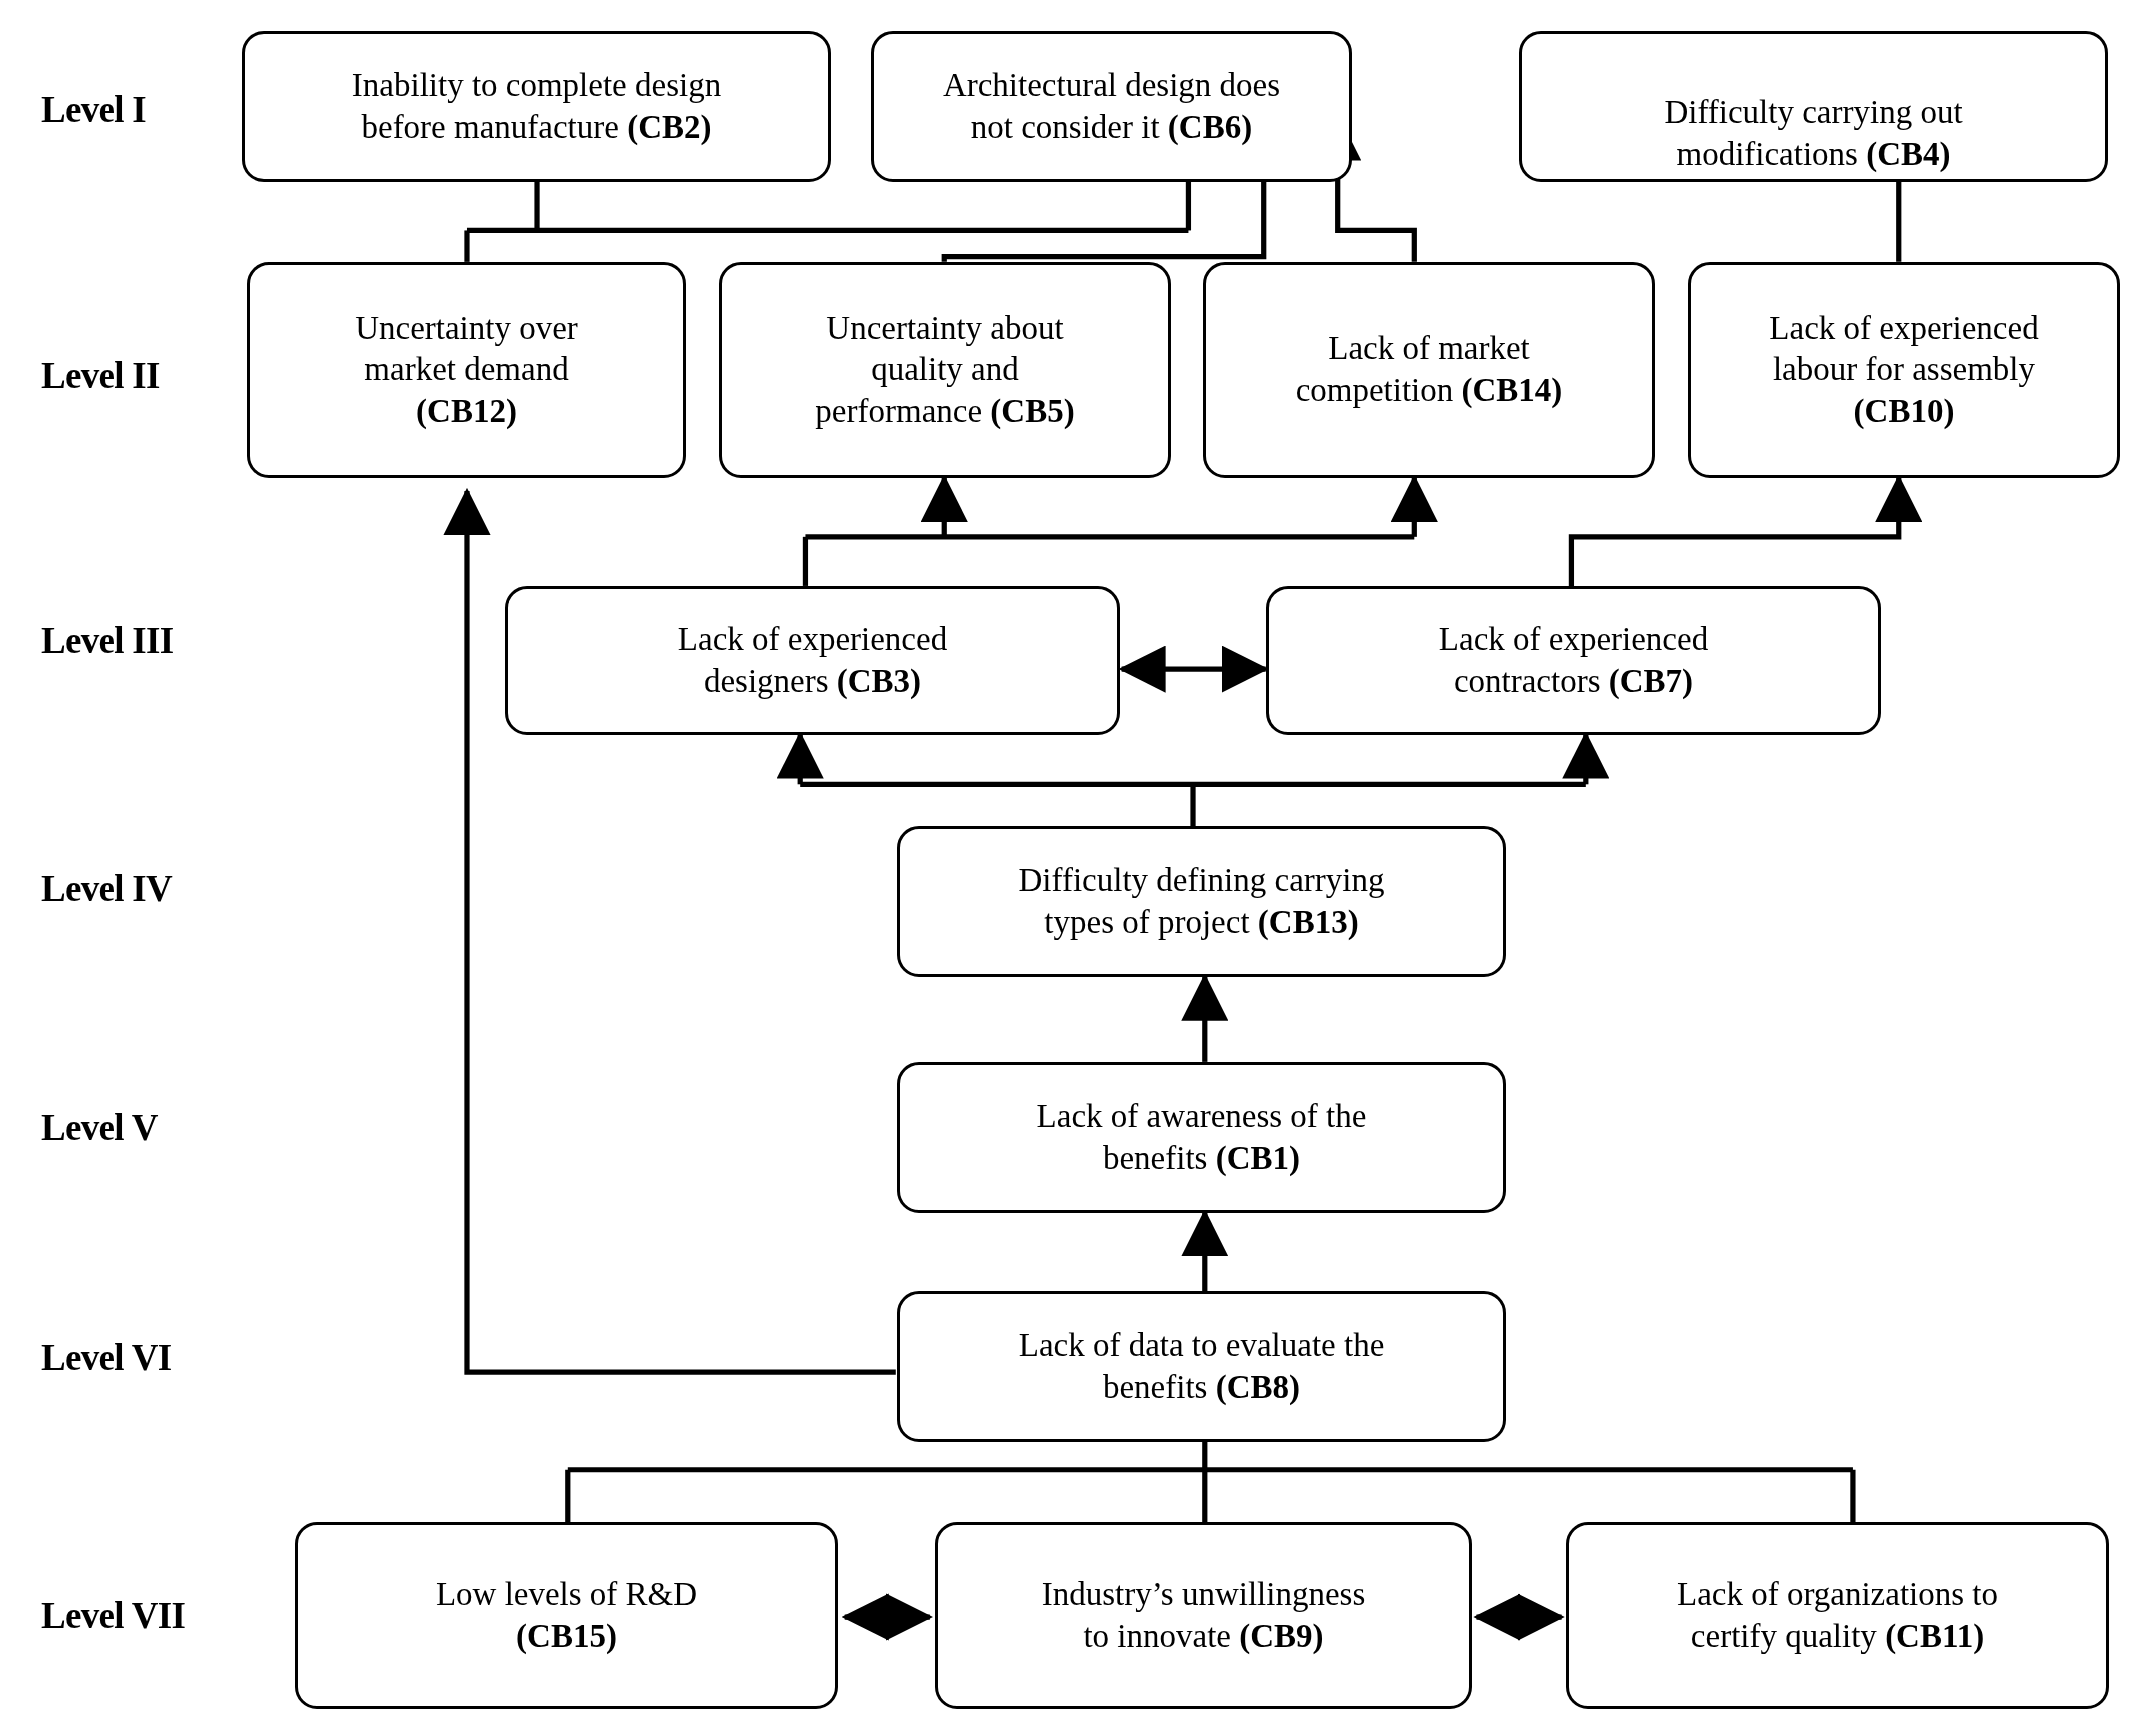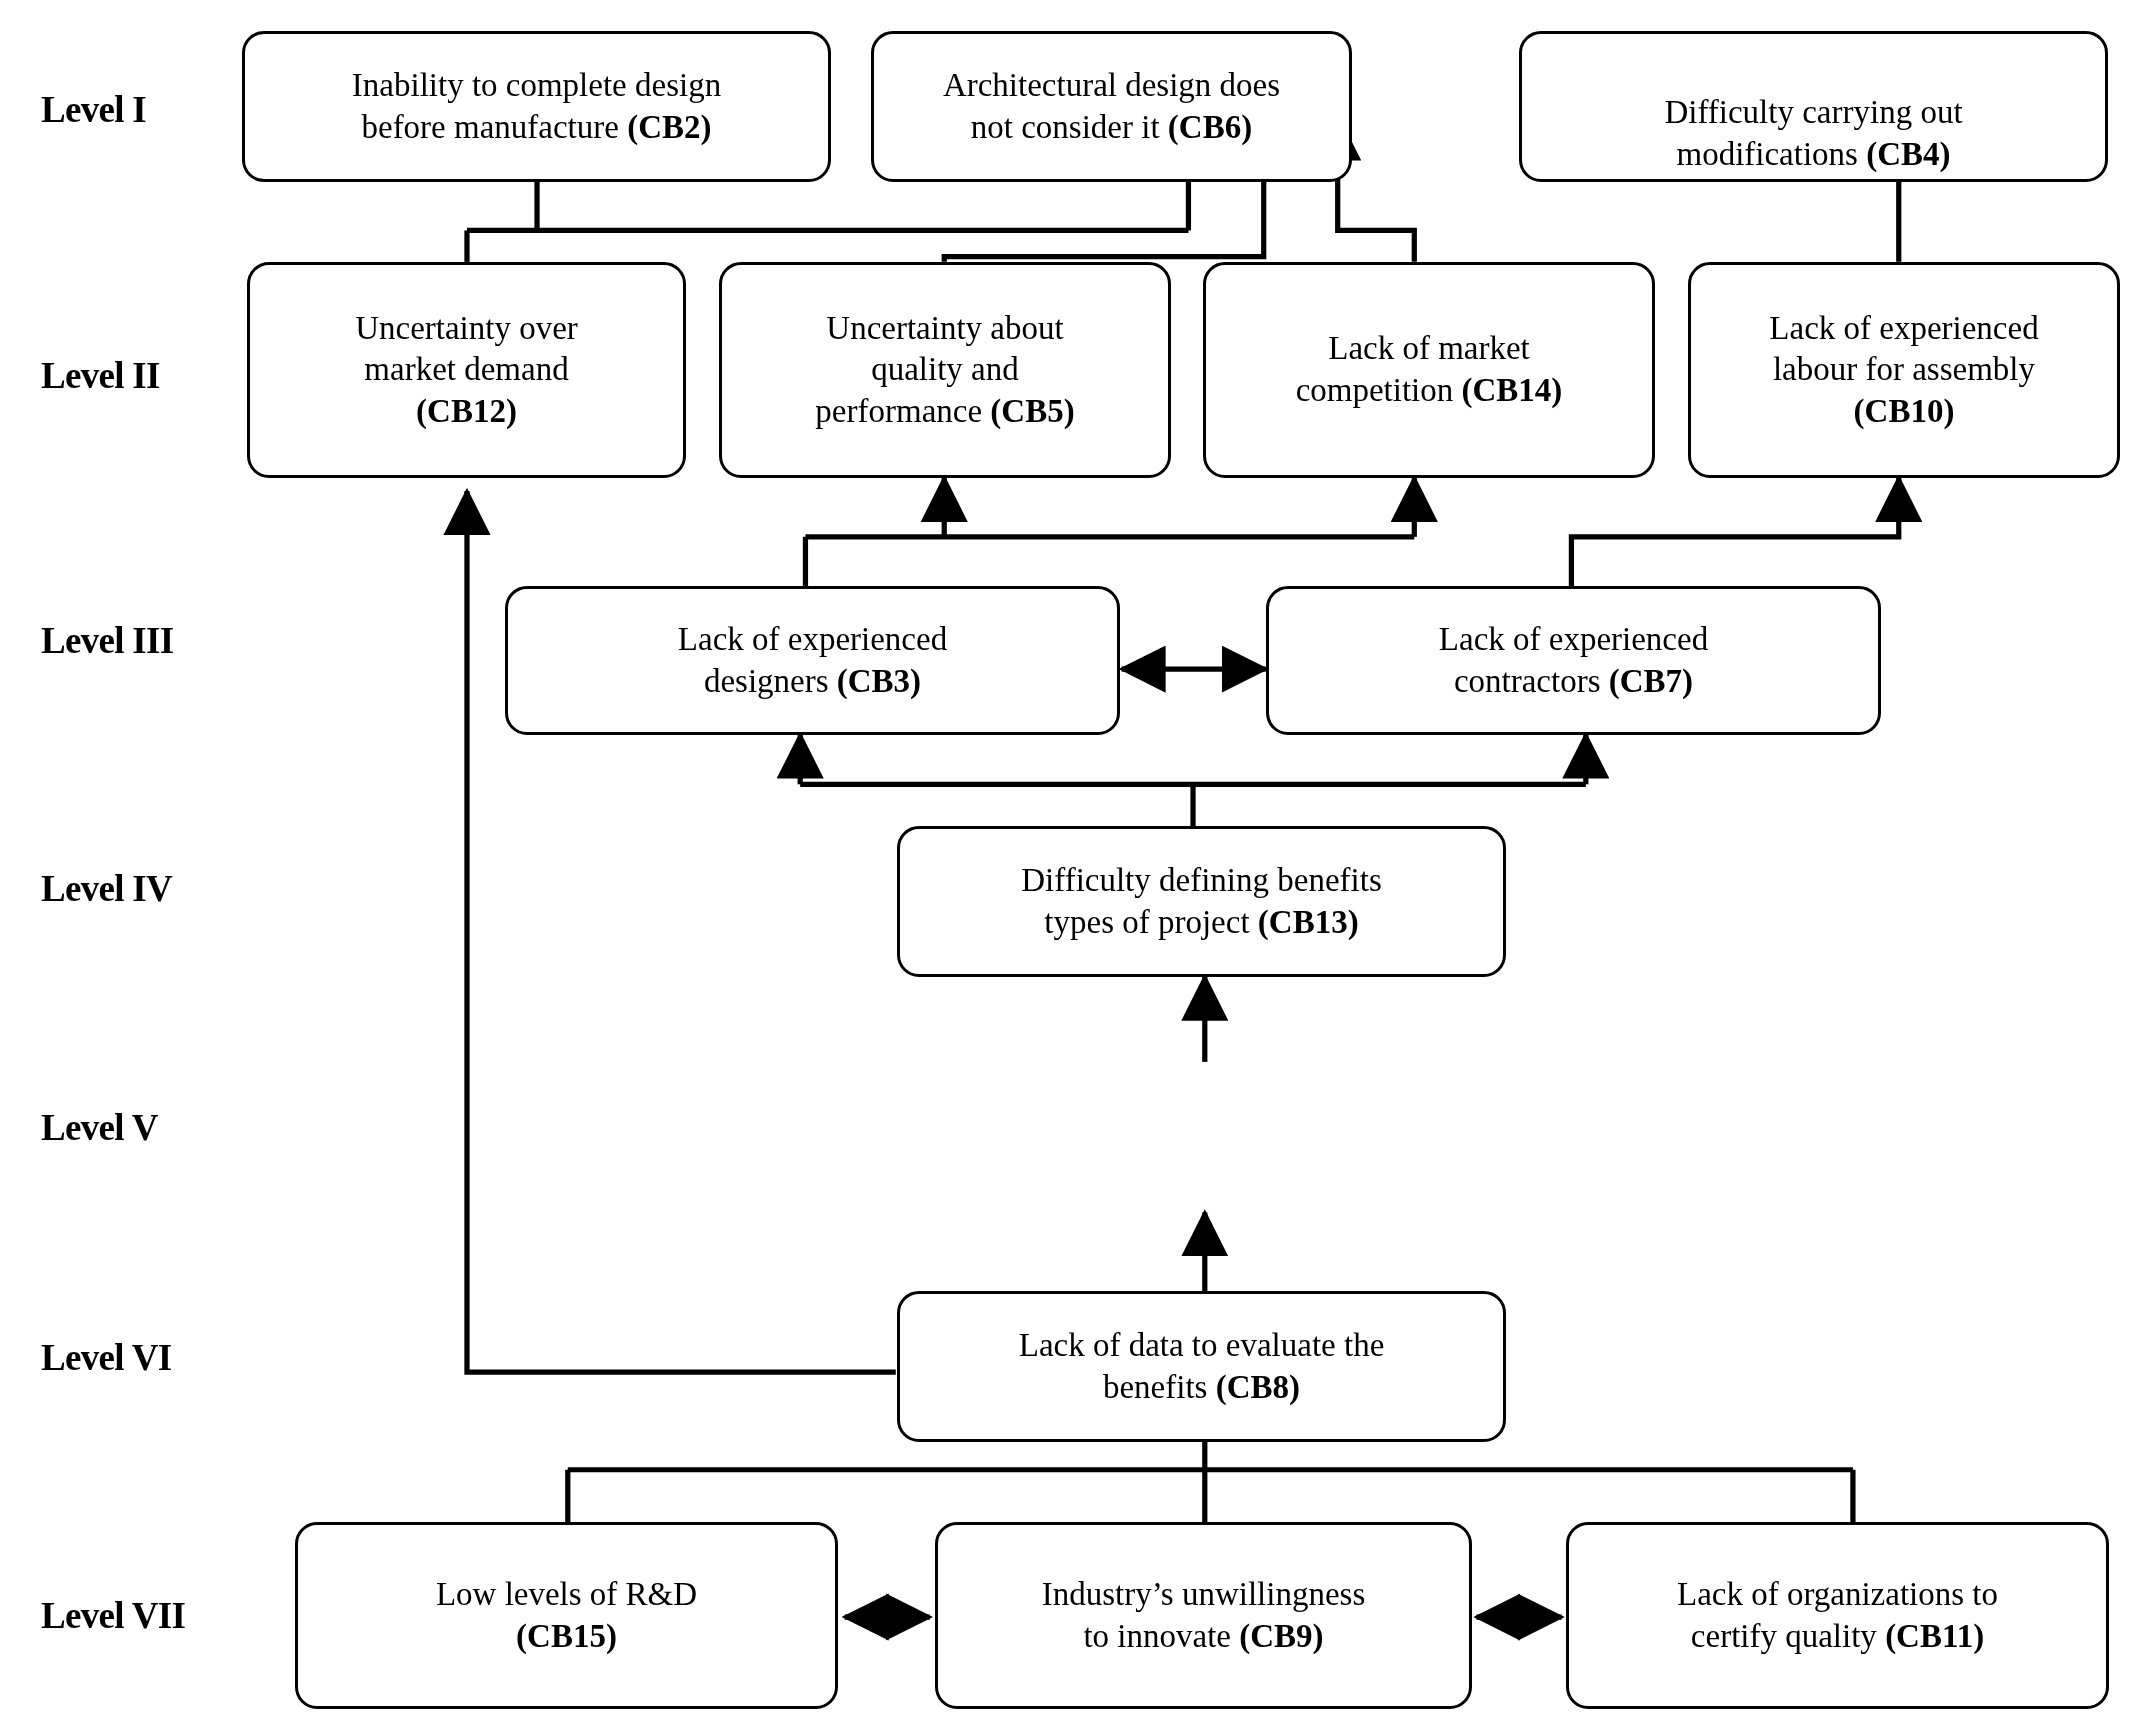--- a/index.html
+++ b/index.html
@@ -186,25 +186,31 @@
 
   <div class="node-box" style="left:1266px; top:586px; width:615px; height:149px;">
     <div class="node-text">
       <span>Lack of experienced</span><br>
       <span>contractors  </span><b>(CB7)</b>
     </div>
   </div>
 
   <div class="node-box" style="left:897px; top:826px; width:609px; height:151px;">
     <div class="node-text">
-      <span>Difficulty  defining  benefits</span><br>
+      <span>Difficulty  defining  carrying</span><br>
       <span>types of project </span><b>(CB13)</b>
     </div>
   </div>
 
+  <div class="node-box" style="left:897px; top:1062px; width:609px; height:151px;">
+    <div class="node-text">
+      <span>Lack of awareness  of the</span><br>
+      <span>benefits </span><b>(CB1)</b>
+    </div>
+  </div>
 
   <div class="node-box" style="left:897px; top:1291px; width:609px; height:151px;">
     <div class="node-text">
       <span>Lack of data to evaluate the</span><br>
       <span>benefits </span><b>(CB8)</b>
     </div>
   </div>
 
   <div class="node-box" style="left:295px; top:1522px; width:543px; height:187px;">
     <div class="node-text">

